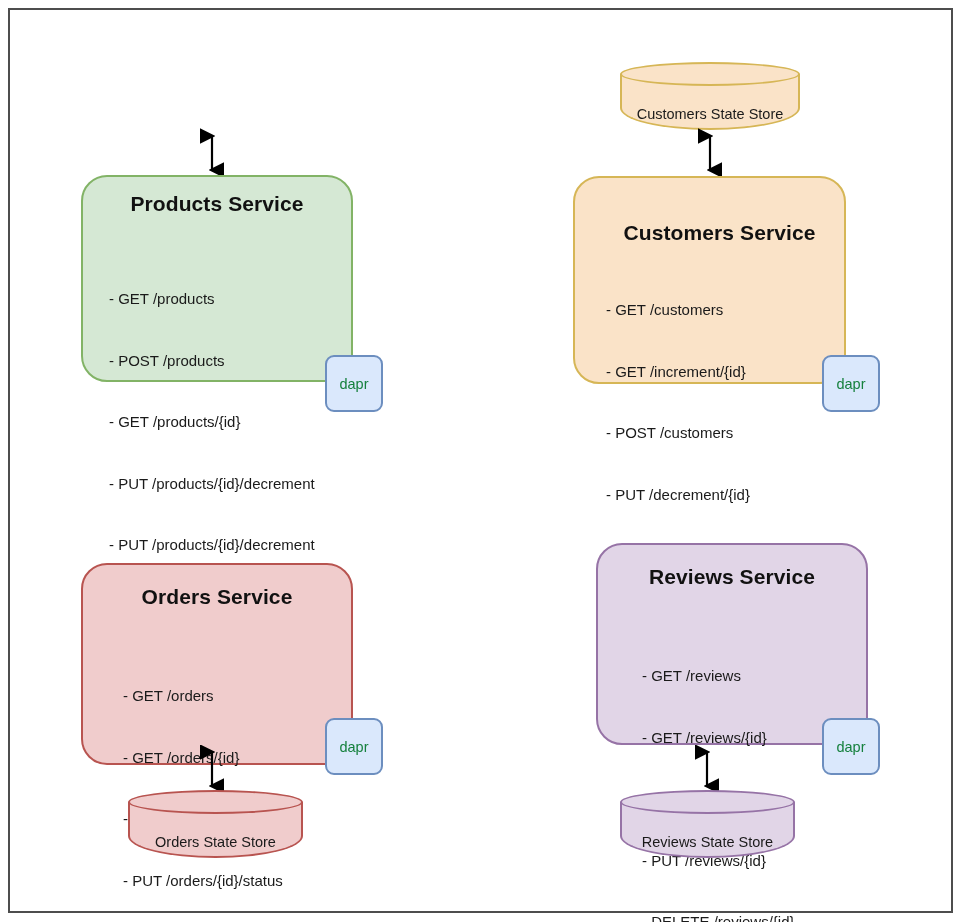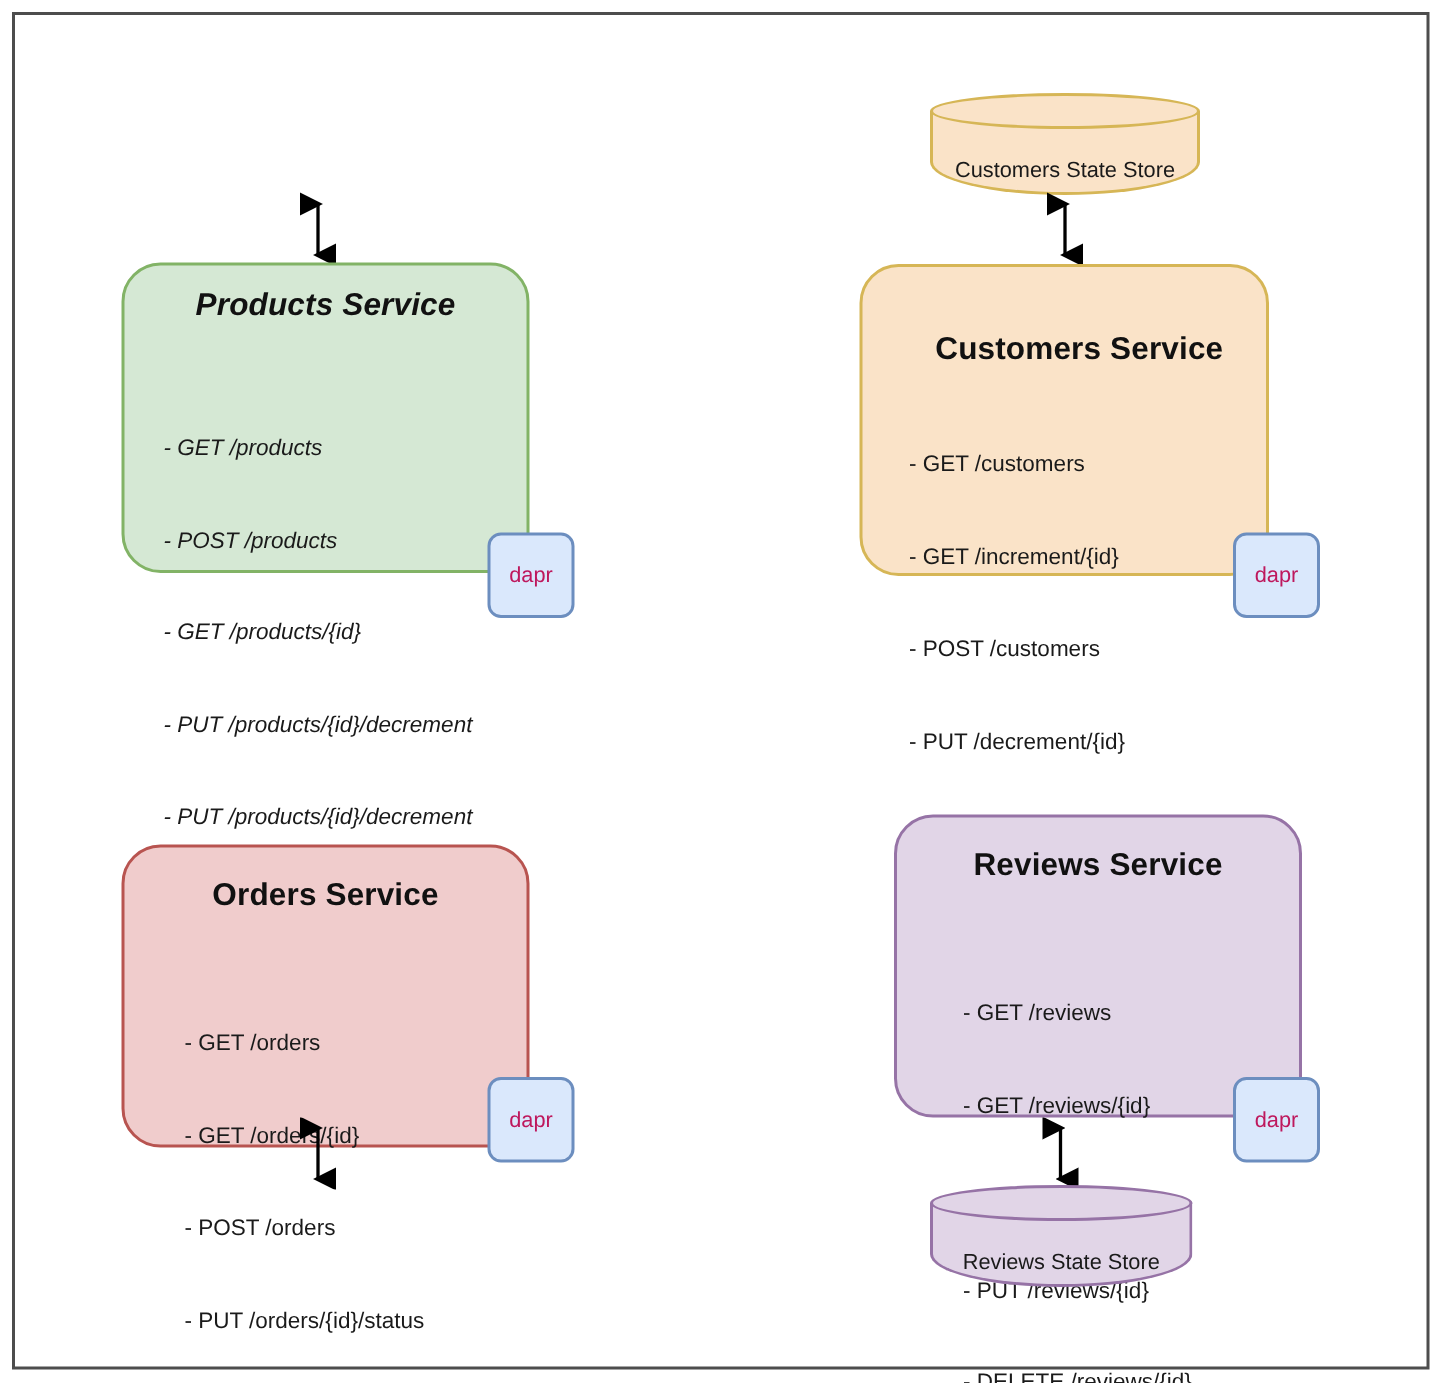--- a/index.html
+++ b/index.html
@@ -97,21 +97,21 @@
     width: 58px;
     height: 57px;
     box-sizing: border-box;
     border: 2px solid #6c8ebf;
     background: #dae8fc;
     border-radius: 9px;
     display: flex;
     align-items: center;
     justify-content: center;
     font-size: 14.5px;
-    color: #be185d;
+    color: #15803d;
   }
   
   .arrow {
     position: absolute;
   }
 </style>
 </head>
 <body>
 
 <div id="canvas">
@@ -123,21 +123,21 @@
       <marker id="ah-up" markerWidth="8" markerHeight="8" refX="4" refY="1.5" orient="auto" markerUnits="strokeWidth">
         <path d="M4,0 L8,8 L0,8 Z" fill="#000000"></path>
       </marker>
       <marker id="ah-dn" markerWidth="8" markerHeight="8" refX="4" refY="6.5" orient="auto" markerUnits="strokeWidth">
         <path d="M4,8 L0,0 L8,0 Z" fill="#000000"></path>
       </marker>
     </defs>
     <line x1="12" y1="8" x2="12" y2="42" stroke="#000000" stroke-width="2.2" marker-start="url(#ah-up)" marker-end="url(#ah-dn)"></line>
   </svg>
 
-  <div class="service" style="left:81px; top:175px; width:272px; height:207px; background:#d5e8d4; border-color:#82b366;font-style:italic;">
+  <div class="service" style="left:81px; top:175px; width:272px; height:207px; background:#d5e8d4; border-color:#82b366;">
     <div class="service-title" style="top:15px;">Products Service</div>
     <div class="endpoints" style="left:26px; top:71px;">
       <div class="endpoint-line">- GET /products</div>
       <div class="endpoint-line">- POST /products</div>
       <div class="endpoint-line">- GET /products/{id}</div>
       <div class="endpoint-line">- PUT /products/{id}/decrement</div>
       <div class="endpoint-line">- PUT /products/{id}/decrement</div>
       <div class="endpoint-line">- DELETE /products/{id}</div>
     </div>
   </div>
@@ -183,20 +183,25 @@
   </div>
 
   <div class="dapr" style="left:325px; top:718px;">
     <span>dapr</span>
   </div>
 
   <svg class="arrow" style="left:200px; top:745px;" width="24" height="48" viewBox="0 0 24 48">
     <line x1="12" y1="7" x2="12" y2="41" stroke="#000000" stroke-width="2.2" marker-start="url(#ah-up)" marker-end="url(#ah-dn)"></line>
   </svg>
 
+  <div class="cylinder" style="left:128px; top:790px; width:175px; height:68px;">
+    <div class="cyl-body" style="background:#f0cccc; border-color:#b85450;"></div>
+    <div class="cyl-top" style="background:#f0cccc; border-color:#b85450;"></div>
+    <div class="cyl-label">Orders State Store</div>
+  </div>
 
   <div class="service" style="left:573px; top:543px; width:272px; height:202px; background:#e1d5e7; border-color:#9673a6;margin-left:23px;">
     <div class="service-title" style="top:20px;">Reviews Service</div>
     <div class="endpoints" style="left:44px; top:80px;">
       <div class="endpoint-line">- GET /reviews</div>
       <div class="endpoint-line">- GET /reviews/{id}</div>
       <div class="endpoint-line">- POST /reviews</div>
       <div class="endpoint-line">- PUT /reviews/{id}</div>
       <div class="endpoint-line">- DELETE /reviews/{id}</div>
     </div>

